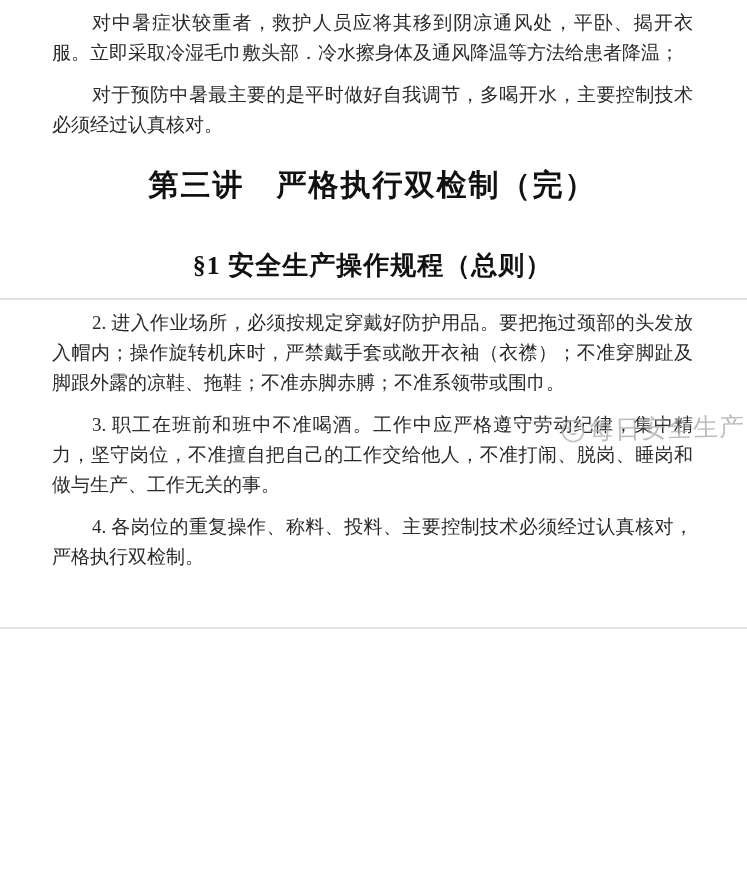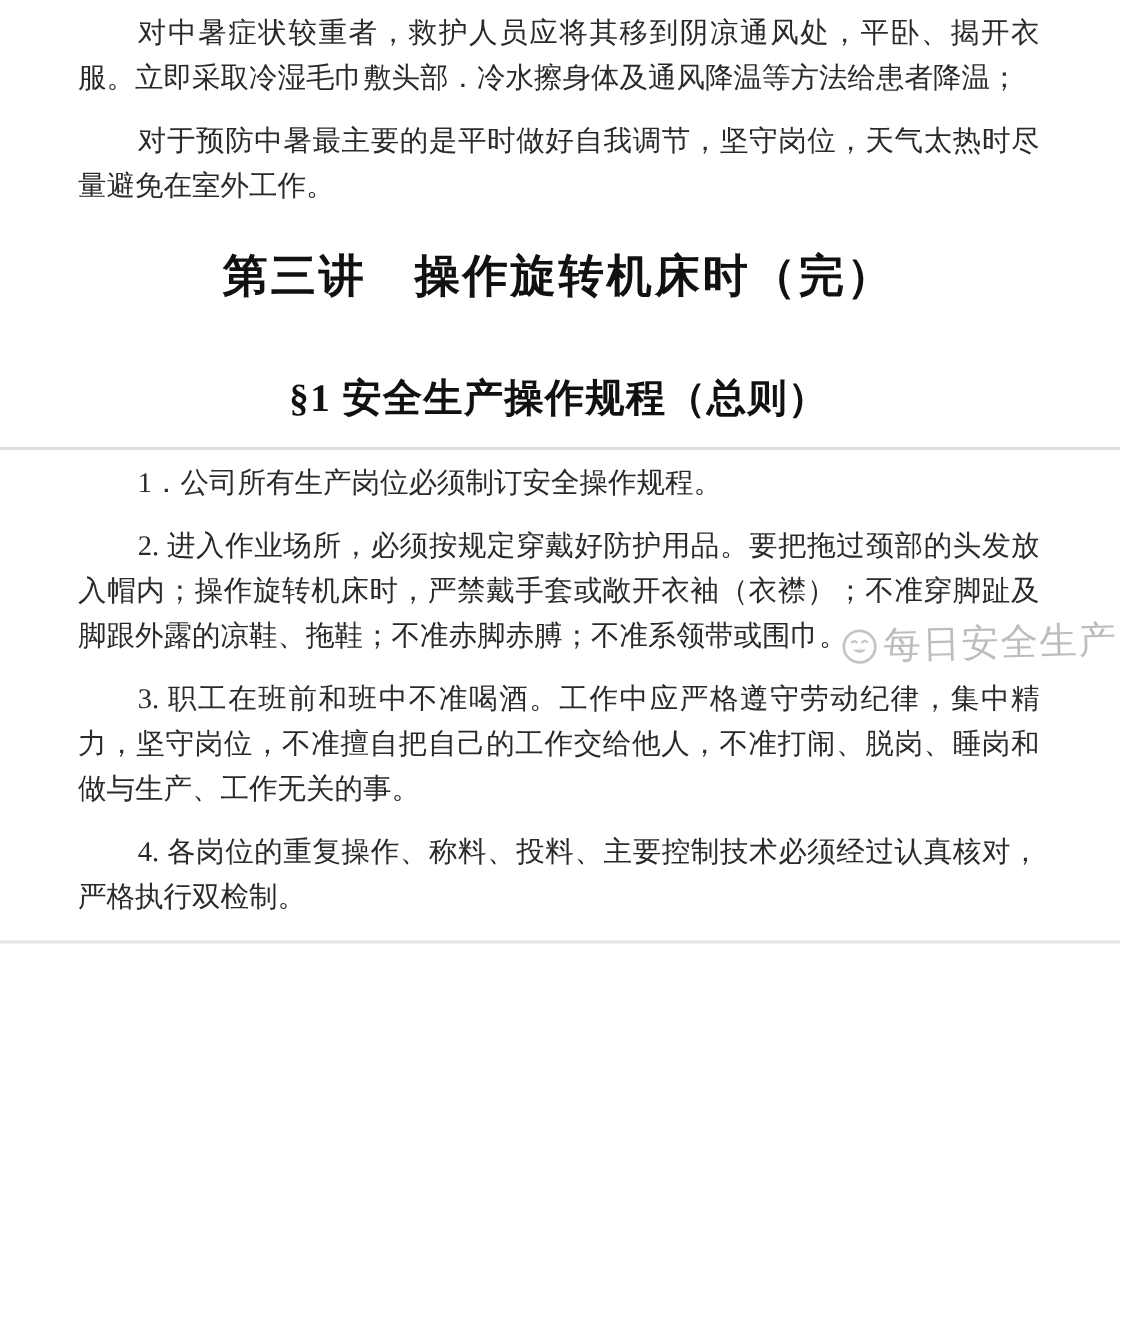--- a/index.html
+++ b/index.html
@@ -81,32 +81,31 @@
     font-family: "Liberation Serif", "DejaVu Serif", serif;
   }
 </style>
 </head>
 <body>
 
 <div class="doc">
 
   <div class="page top">
     <p class="body indent">对中暑症状较重者，救护人员应将其移到阴凉通风处，平卧、揭开衣服。立即采取冷湿毛巾敷头部．冷水擦身体及通风降温等方法给患者降温；</p>
-    <p class="body indent">对于预防中暑最主要的是平时做好自我调节，坚守岗位，天气太热时尽量避免在室外工作。</p>
+    <p class="body indent">对于预防中暑最主要的是平时做好自我调节，多喝开水，主要控制技术必须经过认真核对。</p>
 
-    <h1 class="chapter">第三讲　操作旋转机床时（完）</h1>
+    <h1 class="chapter">第三讲　严格执行双检制（完）</h1>
 
     <h2 class="section">§1 安全生产操作规程（总则）</h2>
 
   </div>
 
   <div class="page-divider"></div>
 
   <div class="page bottom">
-    <p class="body indent">1．公司所有生产岗位必须制订安全操作规程。</p>
     <p class="body indent">2. 进入作业场所，必须按规定穿戴好防护用品。要把拖过颈部的头发放入帽内；操作旋转机床时，严禁戴手套或敞开衣袖（衣襟）；不准穿脚趾及脚跟外露的凉鞋、拖鞋；不准赤脚赤膊；不准系领带或围巾。</p>
     <p class="body indent">3. 职工在班前和班中不准喝酒。工作中应严格遵守劳动纪律，集中精力，坚守岗位，不准擅自把自己的工作交给他人，不准打闹、脱岗、睡岗和做与生产、工作无关的事。</p>
     <p class="body indent">4. 各岗位的重复操作、称料、投料、主要控制技术必须经过认真核对，严格执行双检制。</p>
 
   </div>
 
   <div class="watermark">
     <span class="wm-icon">
       <svg width="26" height="26" viewBox="0 0 26 26">
         <circle cx="13" cy="13" r="10.5" fill="none" stroke="#b5b5b5" stroke-width="1.8"></circle>

